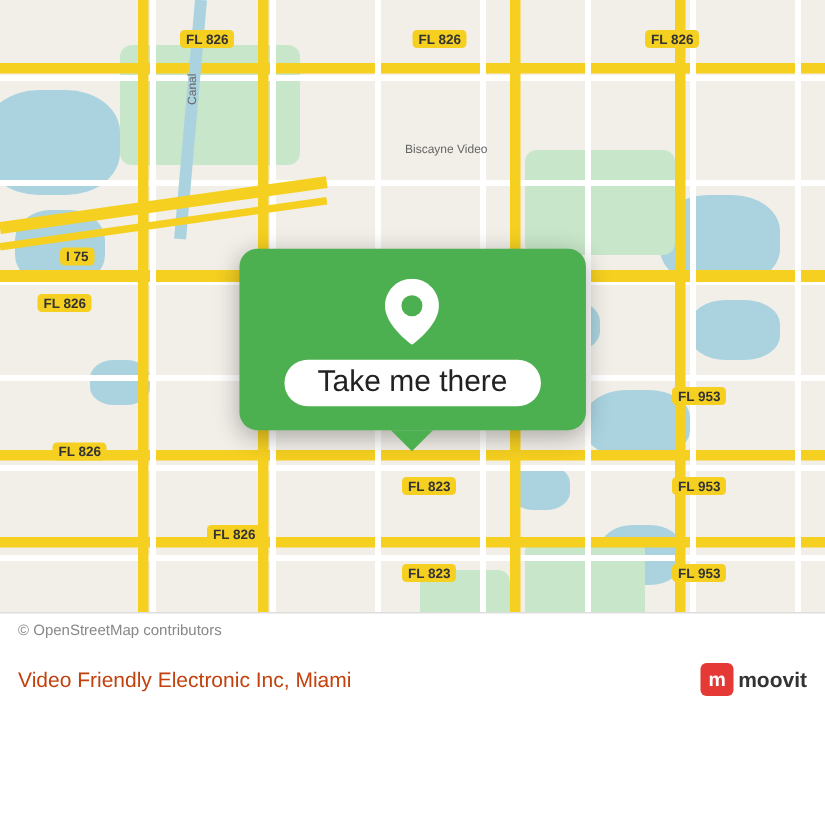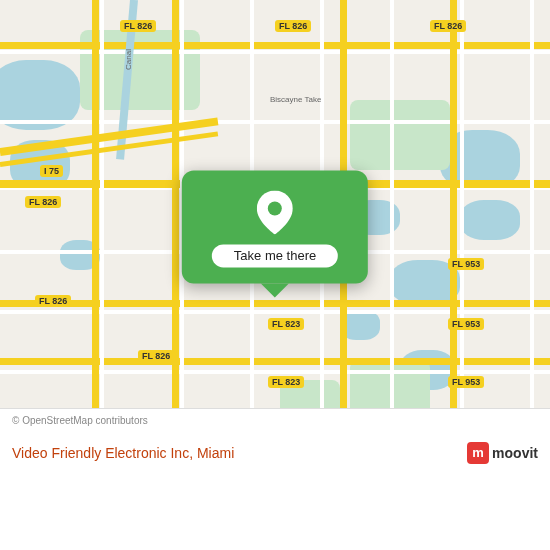--- a/index.html
+++ b/index.html
@@ -108,21 +108,21 @@
       align-items: center;
       justify-content: center;
     }
 
     .popup-btn {
       background: #fff;
       color: #222;
       border: none;
       border-radius: 20px;
       padding: 4px 22px;
-      font-size: 13px;
+      font-size: 20px;
       font-weight: 500;
       cursor: pointer;
       margin-top: 2px;
     }
 
     
     .bottom-bar {
       position: absolute;
       bottom: 0;
       left: 0; right: 0;
@@ -258,21 +258,21 @@
 
   <div class="road-label" style="top:318px;left:268px;">FL 823</div>
   <div class="road-label" style="top:376px;left:268px;">FL 823</div>
 
   <div class="road-label" style="top:258px;left:448px;">FL 953</div>
   <div class="road-label" style="top:318px;left:448px;">FL 953</div>
   <div class="road-label" style="top:376px;left:448px;">FL 953</div>
 
   <div class="road-label" style="top:416px;left:48px;">US 27</div>
 
-  <div style="position:absolute;top:95px;left:270px;font-size:8px;color:#666;z-index:50;white-space:nowrap;">Biscayne Take</div>
+  <div style="position:absolute;top:95px;left:270px;font-size:8px;color:#666;z-index:50;white-space:nowrap;">Biscayne Video</div>
 
 
   <div class="popup-card">
     <div class="popup-icon">
 
       <svg width="36" height="44" viewBox="0 0 36 44" fill="none" xmlns="http://www.w3.org/2000/svg">
         <path d="M18 0C8.06 0 0 8.06 0 18C0 31.5 18 44 18 44C18 44 36 31.5 36 18C36 8.06 27.94 0 18 0Z" fill="white"></path>
         <circle cx="18" cy="18" r="7" fill="#4caf50"></circle>
       </svg>
     </div>

